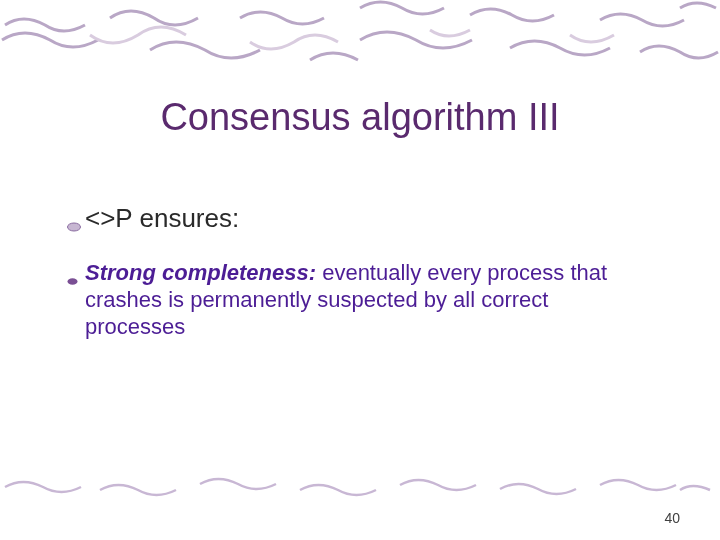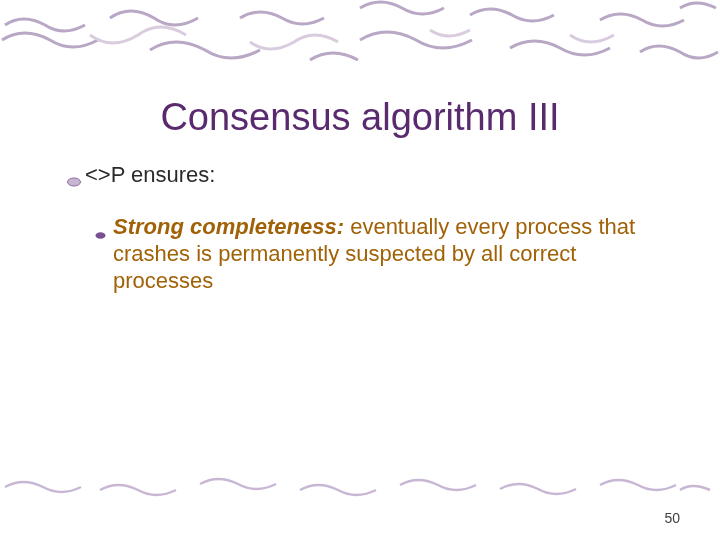--- a/index.html
+++ b/index.html
@@ -50,39 +50,39 @@
   }
   .body {
     position: absolute;
     top: 162px;
     left: 85px;
     width: 560px;
     color: #2a2a2a;
   }
   .bullet-l1 {
     position: relative;
-    font-size: 22px;
+    font-size: 26px;
     margin-bottom: 26px;
     padding-left: 0;
+    margin-top: 41px;
   }
   .bullet-l1-icon {
     position: absolute;
     left: -18px;
     top: 7px;
     width: 14px;
     height: 14px;
   }
   .bullet-l2 {
     position: relative;
     font-size: 22px;
     line-height: 1.22;
-    margin-left: 28px;
     margin-bottom: 44px;
     padding-left: 0;
-    color: #a16207;
+    color: #4c1d95;
   }
   .bullet-l2-icon {
     position: absolute;
     left: -18px;
     top: 7px;
     width: 11px;
     height: 11px;
   }
   .emph {
     font-style: italic;
@@ -160,15 +160,15 @@
         <path d="M200 12 q18 -10 38 0 q18 10 38 0"></path>
         <path d="M300 18 q18 -10 38 0 q18 10 38 0"></path>
         <path d="M400 13 q18 -10 38 0 q18 10 38 0"></path>
         <path d="M500 17 q18 -10 38 0 q18 10 38 0"></path>
         <path d="M600 13 q18 -10 38 0 q18 10 38 0"></path>
         <path d="M680 18 q12 -8 30 0"></path>
       </g>
     </svg>
   </div>
 
-  <div class="page-num">50</div>
+  <div class="page-num">40</div>
 
 </div>
 
 </body></html>

